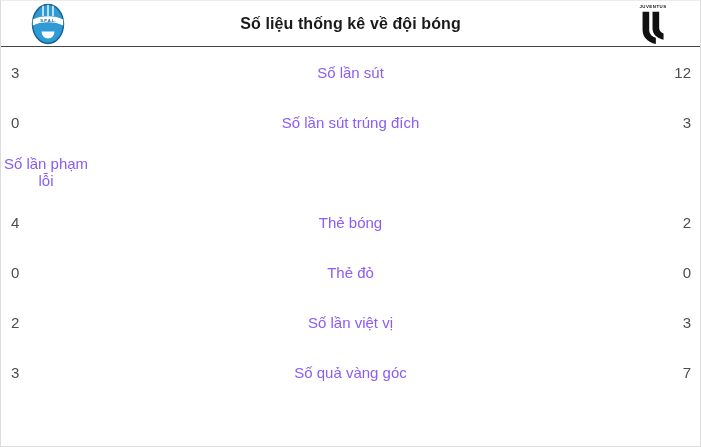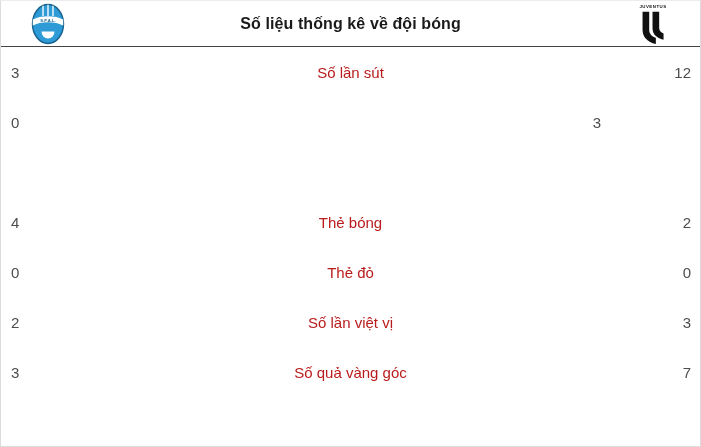--- a/index.html
+++ b/index.html
@@ -49,21 +49,21 @@
   }
   .stat-num {
     font-size: 15px;
     color: #4d4d4d;
   }
   .stat-num.home { text-align: left;  padding-left: 10px; }
   .stat-num.away { text-align: right; padding-right: 9px; }
   .stat-label {
     text-align: center;
     font-size: 15px;
-    color: #b91c1c;
+    color: #8b5cf6;
   }
 </style>
 </head>
 <body>
 
 <div class="stats-card">
 
   <div class="stats-header">
     <div class="team-logo">
       <svg width="36" height="42" viewBox="0 0 36 42" aria-hidden="true">
@@ -89,25 +89,27 @@
   <div class="stats-rows">
 
     <div class="stat-row">
       <span class="stat-num home">3</span>
       <span class="stat-label">Số lần sút</span>
       <span class="stat-num away">12</span>
     </div>
 
     <div class="stat-row">
       <span class="stat-num home">0</span>
+      <span class="stat-label">Số lần sút trúng đích</span>
       <span class="stat-num away">3</span>
     </div>
 
 
     <div class="stat-row">
+      <span class="stat-label">Số lần phạm lỗi</span>
     </div>
 
     <div class="stat-row">
       <span class="stat-num home">4</span>
       <span class="stat-label">Thẻ bóng</span>
       <span class="stat-num away">2</span>
     </div>
 
     <div class="stat-row">
       <span class="stat-num home">0</span>

